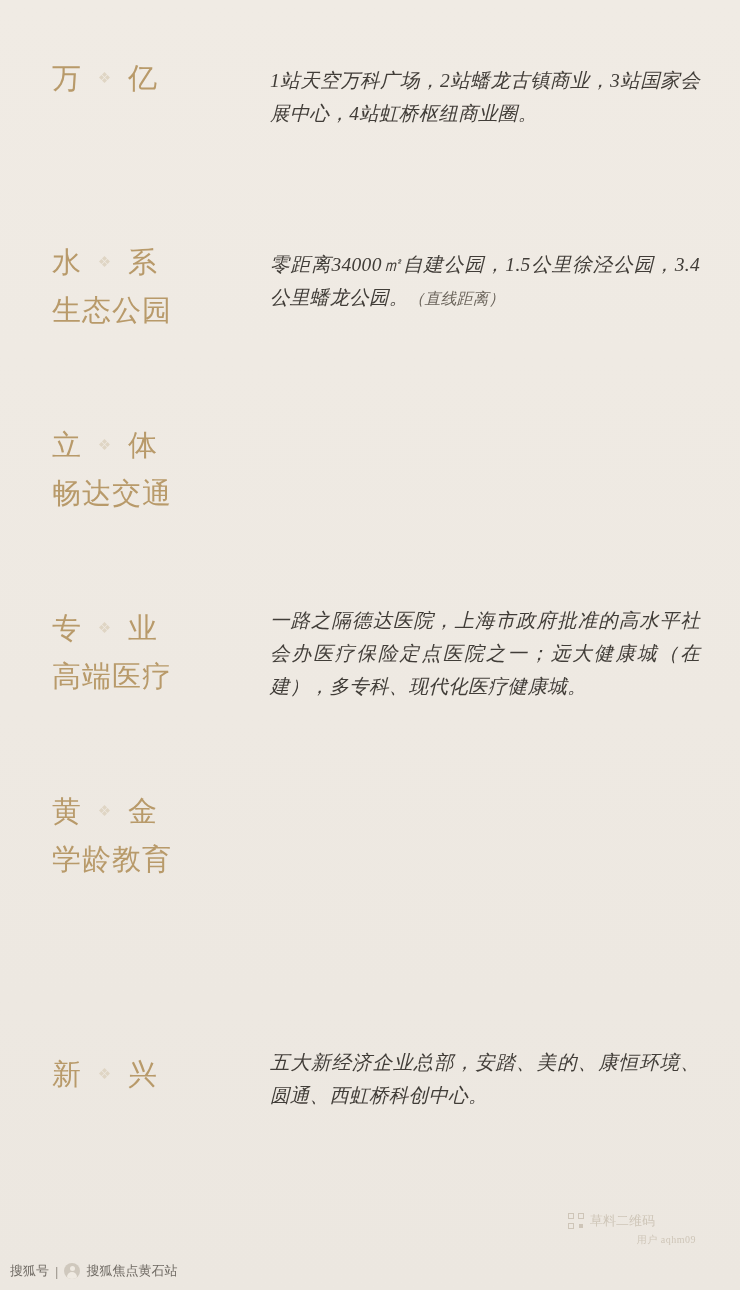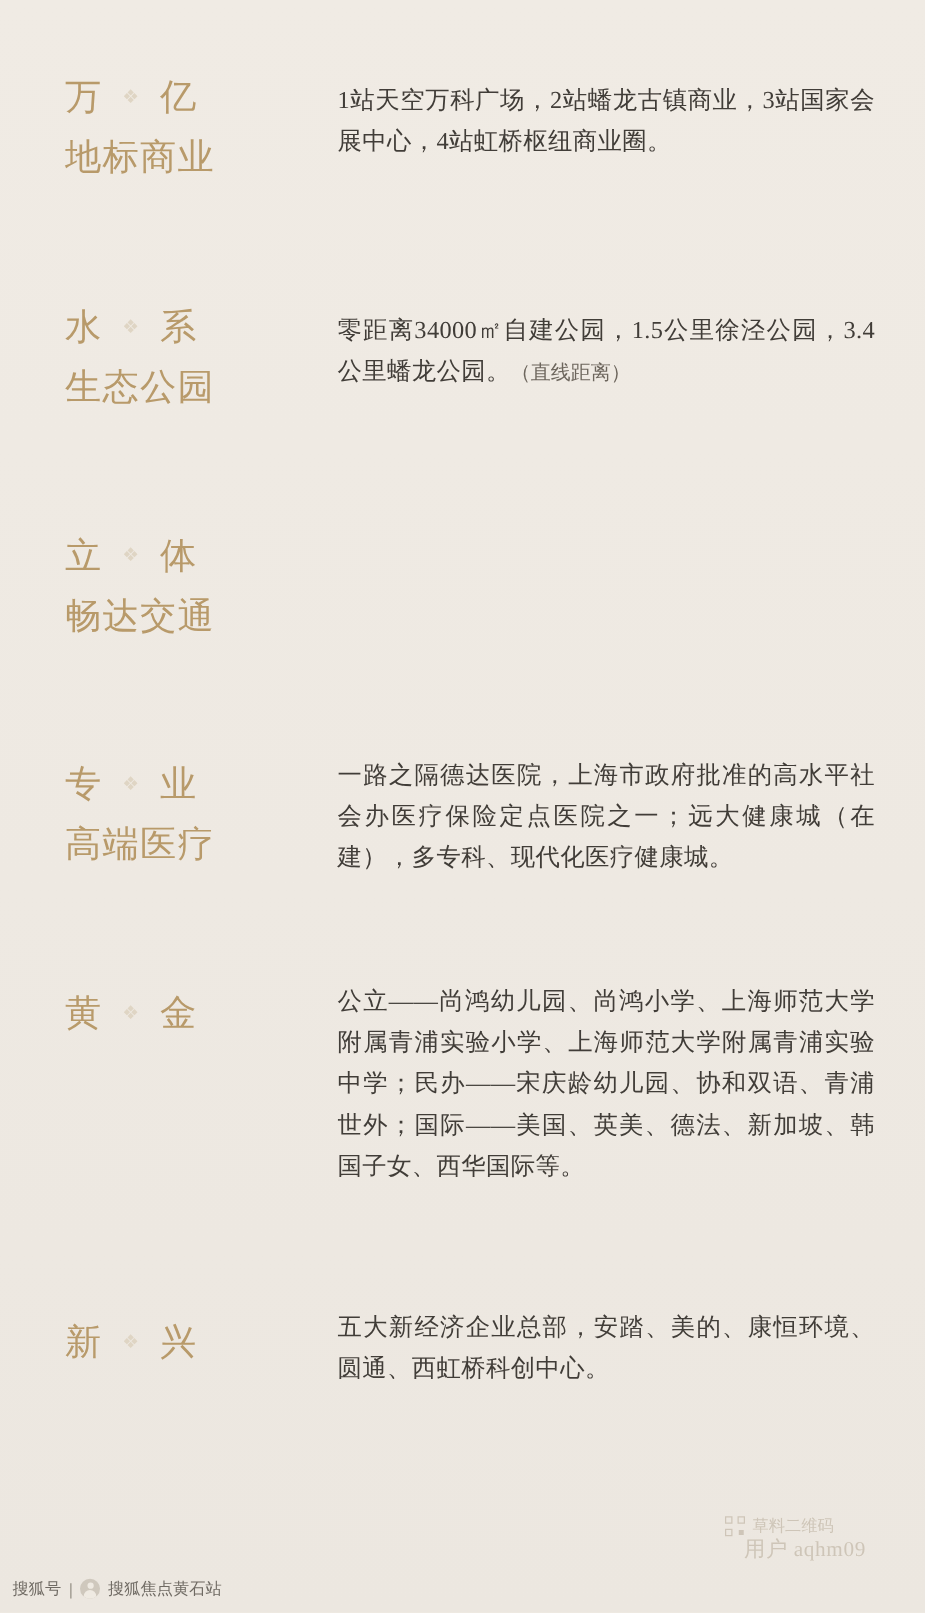--- a/index.html
+++ b/index.html
@@ -66,32 +66,33 @@
     white-space: nowrap;
   }
   .desc-col {
     flex: 1 1 auto;
     padding-top: 12px;
     font-size: 19.5px;
     line-height: 33px;
     color: #413d38;
     letter-spacing: .3px;
     text-align: justify;
+    font-style: italic;
   }
   .desc-col .small {
     font-size: 16px;
     color: #6d665d;
     letter-spacing: 0;
   }
   .watermark-qr {
     position: absolute;
-    right: 32px;
+    right: 44px;
     bottom: 42px;
     width: 128px;
-    text-align: center;
+    text-align: right;
     color: #cdc4b6;
     font-size: 13px;
     line-height: 17px;
     opacity: .95;
   }
   .wm-top {
     display: flex;
     align-items: center;
     gap: 6px;
   }
@@ -107,21 +108,21 @@
     height: 6px;
     border: 1.4px solid #cdc4b6;
     box-sizing: border-box;
   }
   .wm-qr-icon i.a { left: 0; top: 0; }
   .wm-qr-icon i.b { right: 0; top: 0; }
   .wm-qr-icon i.c { left: 0; bottom: 0; }
   .wm-qr-icon i.d { right: 1px; bottom: 1px; width: 4px; height: 4px; background: #cdc4b6; border: 0; }
   .wm-sub {
     margin-top: 2px;
-    font-size: 17px;
+    font-size: 10px;
     color: #cdc4b6;
     letter-spacing: .5px;
   }
   .footer {
     position: absolute;
     left: 10px;
     bottom: 10px;
     display: flex;
     align-items: center;
     gap: 6px;
@@ -167,21 +168,20 @@
 
   <div class="rows">
 
     <div class="row" style="height:172px;">
       <div class="title-col">
         <div class="title-line1">
           <span class="t1a">万</span>
           <span class="t1-orn">❖</span>
           <span class="t1b">亿</span>
         </div>
-        <div class="title-line2">地标商业</div>
       </div>
       <div class="desc-col"><span>1站天空万科广场，2站蟠龙古镇商业，3站国家会展中心，4站虹桥枢纽商业圈。</span><span class="small"></span></div>
     </div>
 
     <div class="row" style="height:187px;">
       <div class="title-col" style="padding-top:14px;">
         <div class="title-line1">
           <span class="t1a">水</span>
           <span class="t1-orn">❖</span>
           <span class="t1b">系</span>
@@ -214,22 +214,22 @@
       <div class="desc-col" style="padding-top:8px;"><span>一路之隔德达医院，上海市政府批准的高水平社会办医疗保险定点医院之一；远大健康城（在建），多专科、现代化医疗健康城。</span><span class="small"></span></div>
     </div>
 
     <div class="row" style="height:253px;">
       <div class="title-col" style="padding-top:6px;">
         <div class="title-line1">
           <span class="t1a">黄</span>
           <span class="t1-orn">❖</span>
           <span class="t1b">金</span>
         </div>
-      </div>
-      <div class="desc-col" style="padding-top:4px;"><span>公立——尚鸿幼儿园、尚鸿小学、上海师范大学附属青浦实验小学、上海师范大学附属青浦实验中学；民办——宋庆龄幼儿园、协和双语、青浦世外；国际——美国、英美、德法、新加坡、韩国子女、西华国际等。</span><span class="small"></span></div>
+        <div class="title-line2">学龄教育</div>
+      </div>
     </div>
 
     <div class="row" style="height:160px;">
       <div class="title-col" style="padding-top:16px;">
         <div class="title-line1">
           <span class="t1a">新</span>
           <span class="t1-orn">❖</span>
           <span class="t1b">兴</span>
         </div>
       </div>

